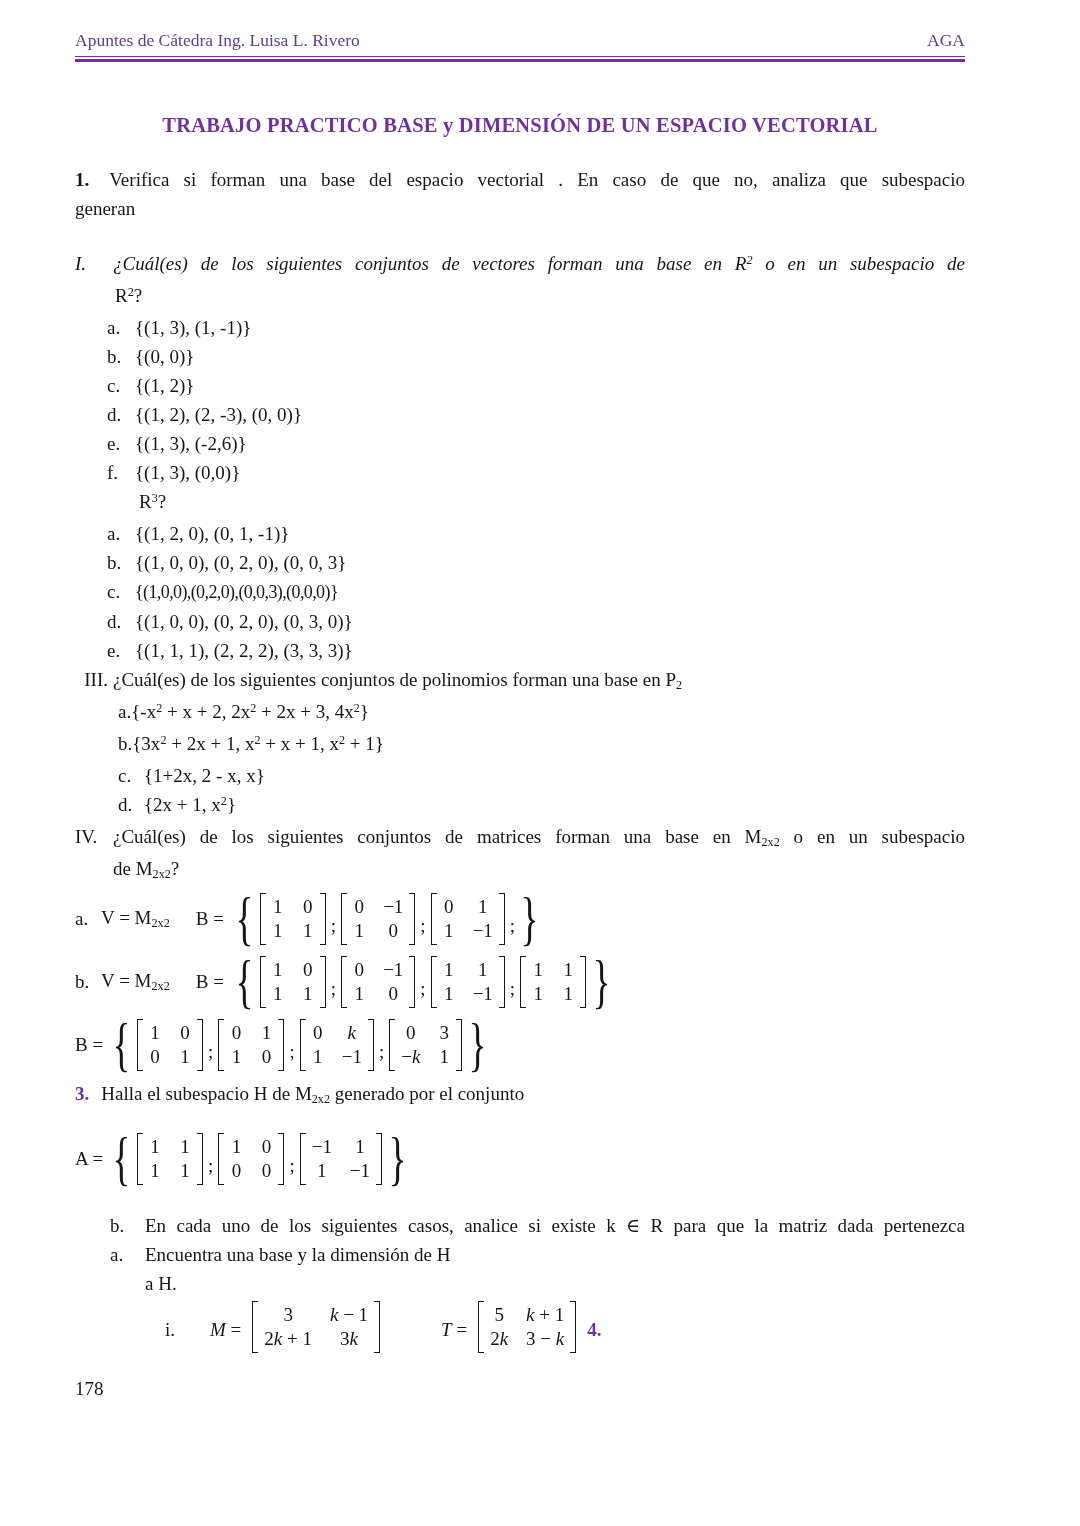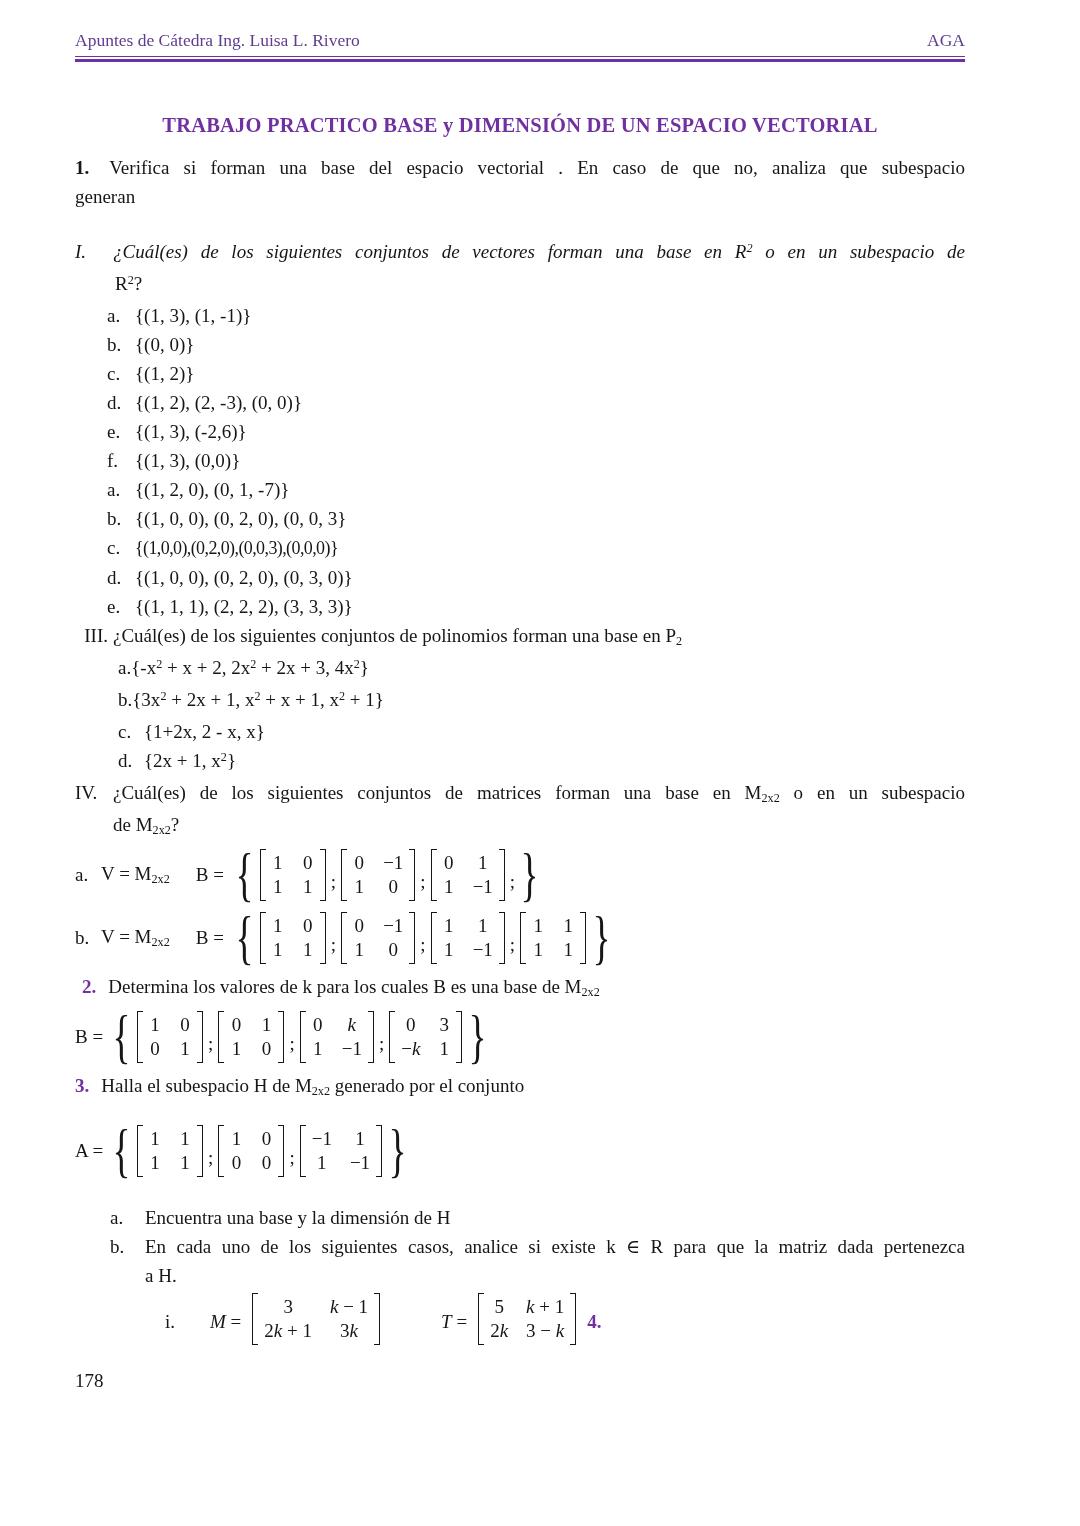--- a/index.html
+++ b/index.html
@@ -14,21 +14,21 @@
 
   .header{ display:flex; justify-content:space-between; align-items:flex-start;
            color:#5e3d8f; font-size:17.5px; padding-bottom:5px; }
   .rule{ height:6px; border-top:1.5px solid var(--purple); border-bottom:3px solid var(--purple); }
 
   .title{ margin-top:52px; text-align:center; color:var(--purple);
           font-size:20.5px; font-weight:bold; letter-spacing:.2px; }
 
   .line{ line-height:29px; }
   .just{ text-align:justify; text-align-last:justify; }
-  .p1{ margin-top:16px; }
+  .p1{ margin-top:28px; }
   .bnum{ font-weight:bold; padding-right:20px; }
 
   .sec{ margin-top:26px;font-style:italic; }
   .roman{ padding-left:38px; }
   .rlabel{ display:inline-block; width:38px; margin-left:-38px; text-align:right; padding-right:5px; }
   .wrap1{ margin-left:40px; }
   .wrap2{ margin-left:64px; }
   .wrap4{ margin-left:38px; }
 
   .item{ margin-left:32px; }
@@ -90,21 +90,22 @@
 
   <p class="line roman just sec"><span class="rlabel">I.</span><span><span>¿Cuál(es) de los siguientes conjuntos de vectores forman una base en R</span><span class="sup">2</span><span> o en un subespacio de</span></span></p>
   <p class="line wrap1"><span>R</span><span class="sup">2</span><span>?</span></p>
   <p class="line item"><span class="ilabel">a.</span><span>{(1, 3), (1, -1)}</span></p>
   <p class="line item"><span class="ilabel">b.</span><span>{(0, 0)}</span></p>
   <p class="line item"><span class="ilabel">c.</span><span>{(1, 2)}</span></p>
   <p class="line item"><span class="ilabel">d.</span><span>{(1, 2), (2, -3), (0, 0)}</span></p>
   <p class="line item"><span class="ilabel">e.</span><span>{(1, 3), (-2,6)}</span></p>
   <p class="line item"><span class="ilabel">f.</span><span>{(1, 3), (0,0)}</span></p>
 
-  <p class="line item"><span class="ilabel">a.</span><span>{(1, 2, 0), (0, 1, -7)}</span></p>
+  <p class="line wrap2"><span>R</span><span class="sup">3</span><span>?</span></p>
+  <p class="line item"><span class="ilabel">a.</span><span>{(1, 2, 0), (0, 1, -1)}</span></p>
   <p class="line item"><span class="ilabel">b.</span><span>{(1, 0, 0), (0, 2, 0), (0, 0, 3}</span></p>
   <p class="line item"><span class="ilabel">c.</span><span class="compact">{(1,0,0),(0,2,0),(0,0,3),(0,0,0)}</span></p>
   <p class="line item"><span class="ilabel">d.</span><span>{(1, 0, 0), (0, 2, 0), (0, 3, 0)}</span></p>
   <p class="line item"><span class="ilabel">e.</span><span>{(1, 1, 1), (2, 2, 2), (3, 3, 3)}</span></p>
 
   <p class="line roman"><span class="rlabel">III.</span><span><span>¿Cuál(es) de los siguientes conjuntos de polinomios forman una base en P</span><span class="sub">2</span></span></p>
   <p class="line item3"><span class="ilabel3">a.</span><span><span>{-x</span><span class="sup">2</span><span> + x + 2, 2x</span><span class="sup">2</span><span> + 2x + 3, 4x</span><span class="sup">2</span><span>}</span></span></p>
   <p class="line item3"><span class="ilabel3">b.</span><span><span>{3x</span><span class="sup">2</span><span> + 2x + 1, x</span><span class="sup">2</span><span> + x + 1, x</span><span class="sup">2</span><span> + 1}</span></span></p>
   <p class="line item3"><span class="ilabel3 w">c.</span><span><span>{1+2x, 2 - x, x}</span></span></p>
   <p class="line item3"><span class="ilabel3 w">d.</span><span><span>{2x + 1, x</span><span class="sup">2</span><span>}</span></span></p>
@@ -200,21 +201,20 @@
             <span class="mc">1</span>
             <span class="mc">1</span>
             <span class="mc">1</span>
           </span>
           <span class="br"></span>
         </span>
         <span class="brace">}</span>
       </span>
   </div>
 
-  <p class="line p2h"><span class="pnum">2.</span><span><span>Determina los valores de k para los cuales B es una base de M</span><span class="sub">2x2</span></span></p>
   <div class="matrow">
     <span class="blabel0">B =</span>
     <span class="mset">
         <span class="brace">{</span>
         <span class="mx">
           <span class="bl"></span>
           <span class="cells">
             <span class="mc">1</span>
             <span class="mc">0</span>
             <span class="mc">0</span>
@@ -294,22 +294,22 @@
             <span class="mc">1</span>
             <span class="mc">−1</span>
           </span>
           <span class="br"></span>
         </span>
         <span class="brace">}</span>
       </span>
   </div>
 
   <div class="pitems">
+    <p class="line pitem just"><span class="pilabel">b.</span><span>En cada uno de los siguientes casos, analice si existe k ∈ R para que la matriz dada pertenezca</span></p>
     <p class="line pitem"><span class="pilabel">a.</span><span>Encuentra una base y la dimensión de H</span></p>
-    <p class="line pitem just"><span class="pilabel">b.</span><span>En cada uno de los siguientes casos, analice si existe k ∈ R para que la matriz dada pertenezca</span></p>
     <p class="line bcont">a H.</p>
   </div>
 
   <div class="matrow irow">
     <span class="ilab">i.</span>
     <span class="mpre2"><span class="i">M</span><span> =</span></span>
     <span><span class="mx">
           <span class="bl"></span>
           <span class="cells">
             <span class="mc">3</span>

